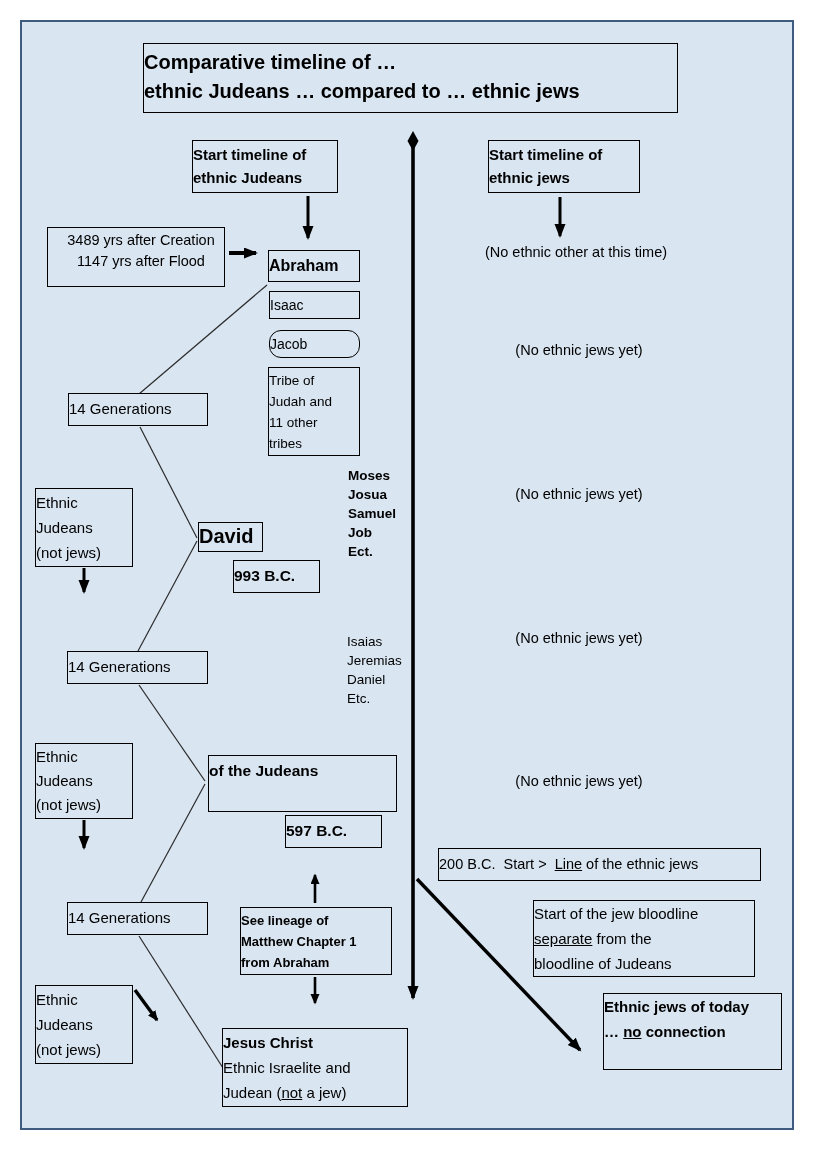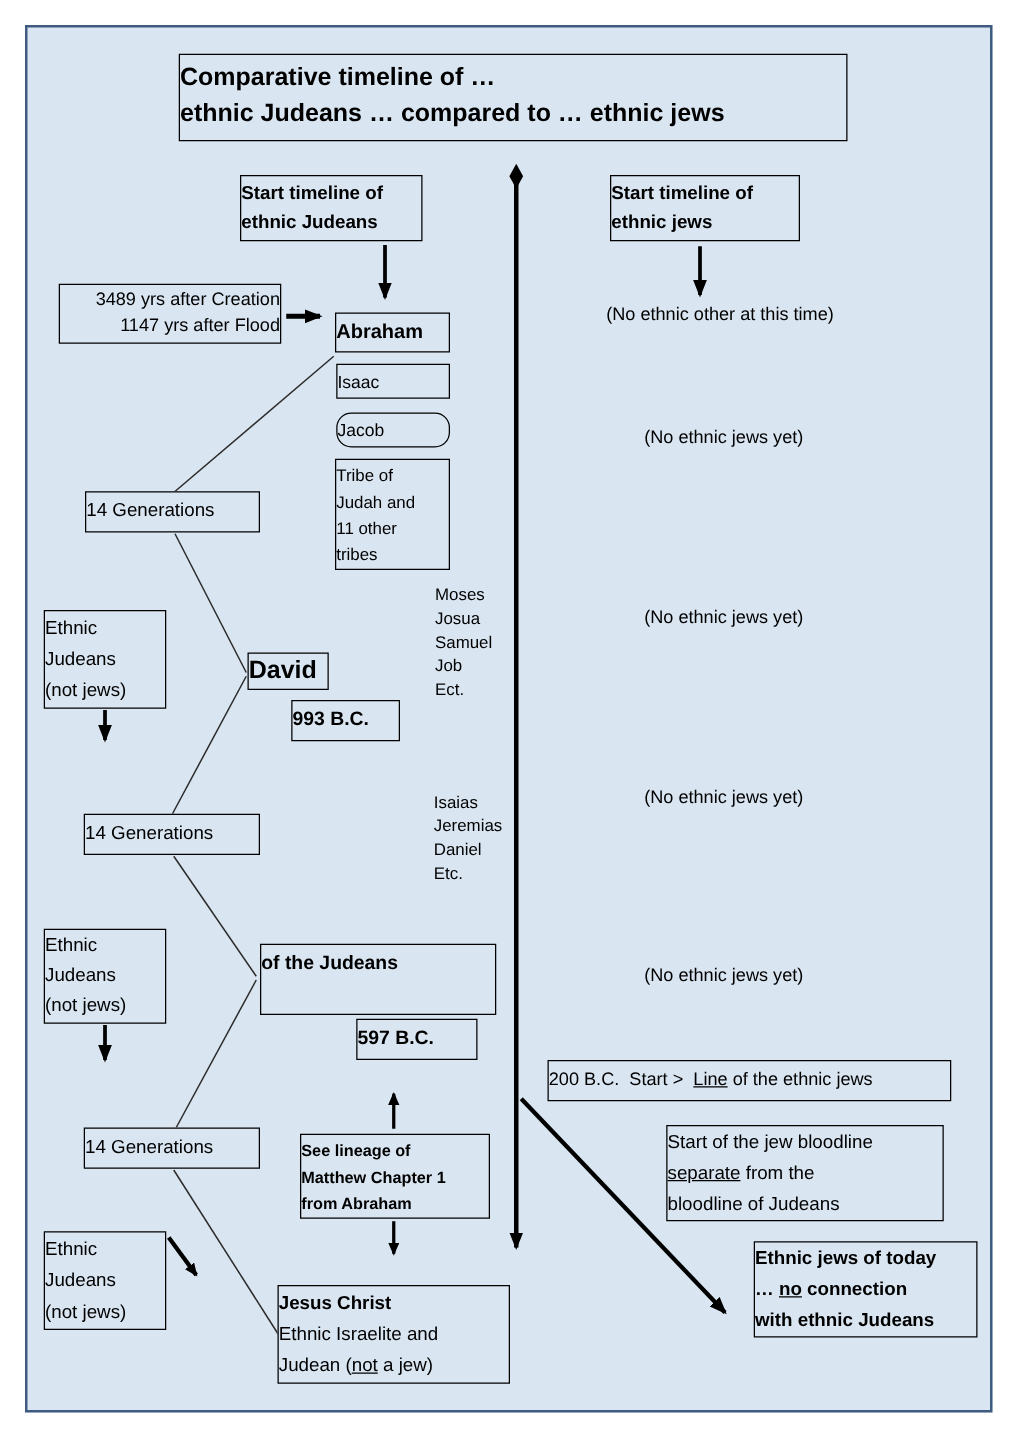--- a/index.html
+++ b/index.html
@@ -75,21 +75,21 @@
 <div class="box bold" style="left:192px;top:140px;width:146px;height:53px;font-size:15px;line-height:23px;padding-top:2px;">
   <div>Start timeline of</div>
   <div>ethnic Judeans</div>
 </div>
 
 <div class="box bold" style="left:488px;top:140px;width:152px;height:53px;font-size:15px;line-height:23px;padding-top:2px;">
   <div>Start timeline of</div>
   <div>ethnic jews</div>
 </div>
 
-<div class="box" style="left:47px;top:227px;width:178px;height:48px;font-size:14.5px;line-height:21px;text-align:right;padding:2px 0 0 10px;">
+<div class="box" style="left:47px;top:227px;width:178px;height:60px;font-size:14.5px;line-height:21px;text-align:center;padding:2px 0 0 10px;">
   <div>3489 yrs after Creation</div>
   <div>1147 yrs after Flood</div>
 </div>
 
 <div class="box bold" style="left:268px;top:250px;width:92px;height:32px;font-size:16px;line-height:29px;"><span>Abraham</span></div>
 
 <div class="box" style="left:269px;top:291px;width:91px;height:28px;font-size:14px;line-height:26px;"><span>Isaac</span></div>
 
 <div class="box" style="left:269px;top:330px;width:91px;height:28px;font-size:14px;line-height:26px;border-radius:12px;"><span>Jacob</span></div>
 
@@ -121,21 +121,21 @@
 <div class="box" style="left:35px;top:985px;width:98px;height:79px;font-size:15px;line-height:25px;padding-top:1px;">
   <div>Ethnic</div>
   <div>Judeans</div>
   <div>(not jews)</div>
 </div>
 
 <div class="box bold" style="left:198px;top:522px;width:65px;height:30px;font-size:20px;line-height:27px;"><span>David</span></div>
 
 <div class="box bold" style="left:233px;top:560px;width:87px;height:33px;font-size:15.5px;line-height:30px;"><span>993 B.C.</span></div>
 
-<div class="listcol" style="left:348px;top:466px;">
+<div class="listcol" style="left:348px;top:466px;font-weight:bold;">
   <span>Moses</span>
   <span>Josua</span>
   <span>Samuel</span>
   <span>Job</span>
   <span>Ect.</span>
 </div>
 
 <div class="listcol" style="left:347px;top:632px;">
   <span>Isaias</span>
   <span>Jeremias</span>
@@ -171,14 +171,13 @@
 
 <div class="box" style="left:533px;top:900px;width:222px;height:77px;font-size:15px;line-height:25px;padding-top:0px;">
   <div>Start of the jew bloodline</div>
   <div><span class="u">separate</span><span> from the</span></div>
   <div>bloodline of Judeans</div>
 </div>
 
 <div class="box bold" style="left:603px;top:993px;width:179px;height:77px;font-size:15px;line-height:25px;padding-top:0px;">
   <div>Ethnic jews of today</div>
   <div><span>… </span><span class="u">no</span><span> connection</span></div>
-  <div>with ethnic Judeans</div>
 </div>
 
 </body></html>

